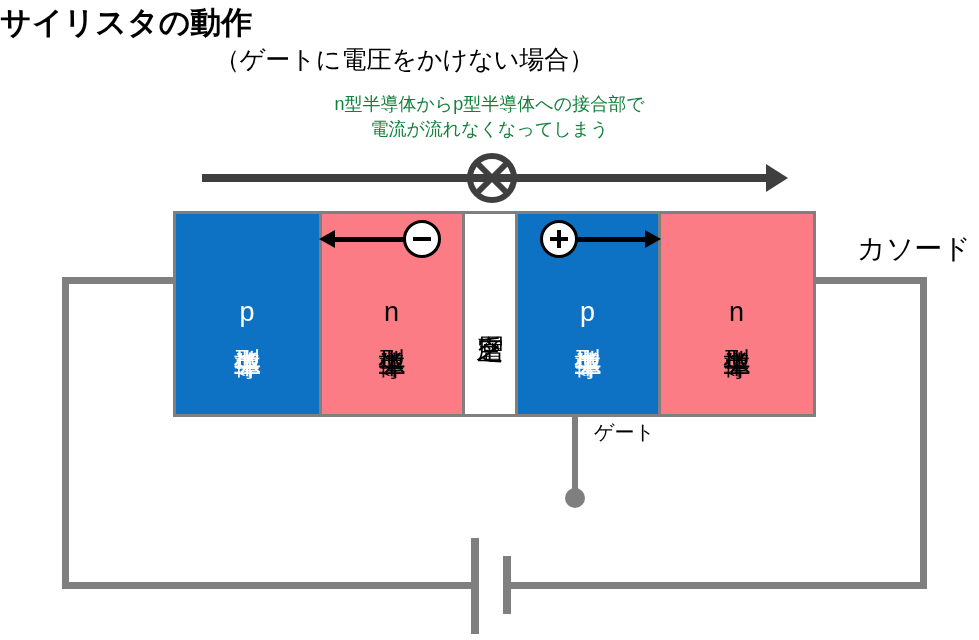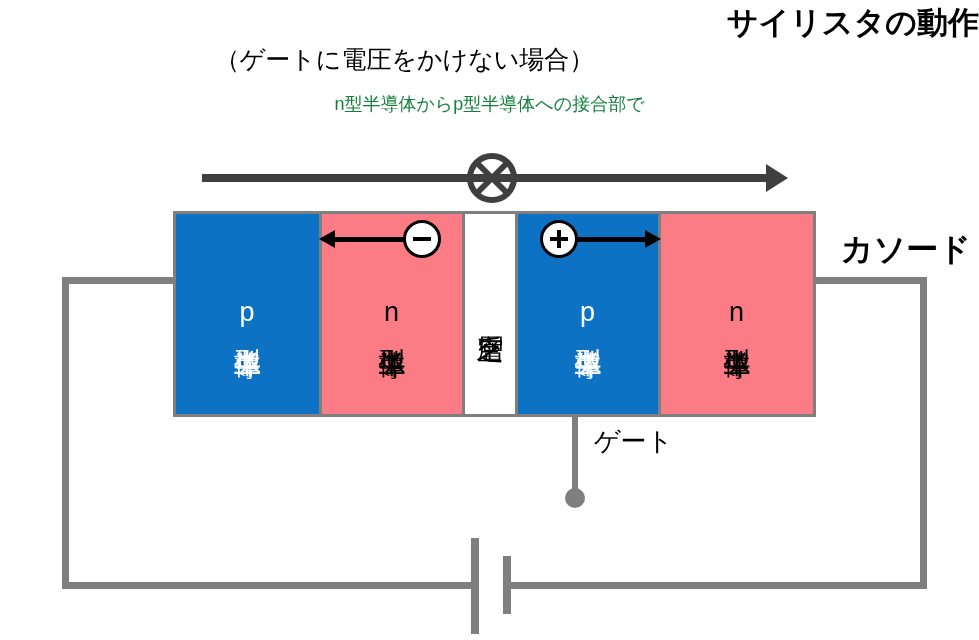--- a/index.html
+++ b/index.html
@@ -16,21 +16,21 @@
     width: 979px;
     height: 640px;
     overflow: hidden;
     background: #ffffff;
   }
   .abs { position: absolute; }
 
   
   #title {
     left: 0; top: 4px; width: 979px;
-    text-align: right;
+    text-align: left;
     font-size: 31px;
     font-weight: bold;
     letter-spacing: 0px;
     line-height: 38px;
     color: #000;
   }
   #subtitle {
     left: 0; top: 43px; width: 809px;
     text-align: center;
     font-size: 25px;
@@ -65,24 +65,23 @@
 
   
   #anode-label {
     left: 14px; top: 232px;
     font-size: 26px;
     line-height: 34px;
     white-space: nowrap;
   }
   #cathode-label {
     right: 8px; top: 232px;
-    font-size: 32px;
+    font-size: 28px;
     line-height: 34px;
     white-space: nowrap;
-    font-weight: bold;
   }
 
   
   #device {
     left: 173px; top: 211px;
     width: 643px; height: 206px;
     border: 3px solid #7f7f7f;
     box-sizing: border-box;
     display: flex;
     flex-direction: row;
@@ -176,24 +175,23 @@
     background: #7f7f7f;
   }
   #gate-dot {
     left: 565px; top: 488px;
     width: 20px; height: 20px;
     border-radius: 50%;
     background: #7f7f7f;
   }
   #gate-label {
     left: 594px; top: 415px;
-    font-size: 26px;
+    font-size: 20px;
     line-height: 34px;
     white-space: nowrap;
-    margin-top: 9px;
   }
 
   
   .wire { background: #7f7f7f; position: absolute; }
   #wire-left-h  { left: 62px;  top: 277px; width: 114px; height: 7px; }
   #wire-left-v  { left: 62px;  top: 277px; width: 7px;   height: 312px; }
   #wire-right-h { left: 813px; top: 277px; width: 114px; height: 7px; }
   #wire-right-v { left: 920px; top: 277px; width: 7px;   height: 312px; }
   #wire-bot-l   { left: 62px;  top: 582px; width: 412px; height: 7px; }
   #wire-bot-r   { left: 506px; top: 582px; width: 421px; height: 7px; }
@@ -204,20 +202,21 @@
 </style>
 </head>
 <body>
 
 <div id="stage">
 
   <div class="abs" id="title">サイリスタの動作</div>
   <div class="abs" id="subtitle">（ゲートに電圧をかけない場合）</div>
   <div class="abs" id="caption">
     <div>n型半導体からp型半導体への接合部で</div>
+    <div>電流が流れなくなってしまう</div>
   </div>
 
   <div class="abs" id="current-arrow-line"></div>
   <div class="abs" id="current-arrow-head"></div>
   <div class="abs" id="blocked-symbol">
     <svg width="52" height="52" viewBox="0 0 52 52">
       <circle cx="26" cy="26" r="22" fill="none" stroke="#3f3f3f" stroke-width="6"></circle>
       <line x1="10.5" y1="10.5" x2="41.5" y2="41.5" stroke="#3f3f3f" stroke-width="6"></line>
       <line x1="41.5" y1="10.5" x2="10.5" y2="41.5" stroke="#3f3f3f" stroke-width="6"></line>
     </svg>

